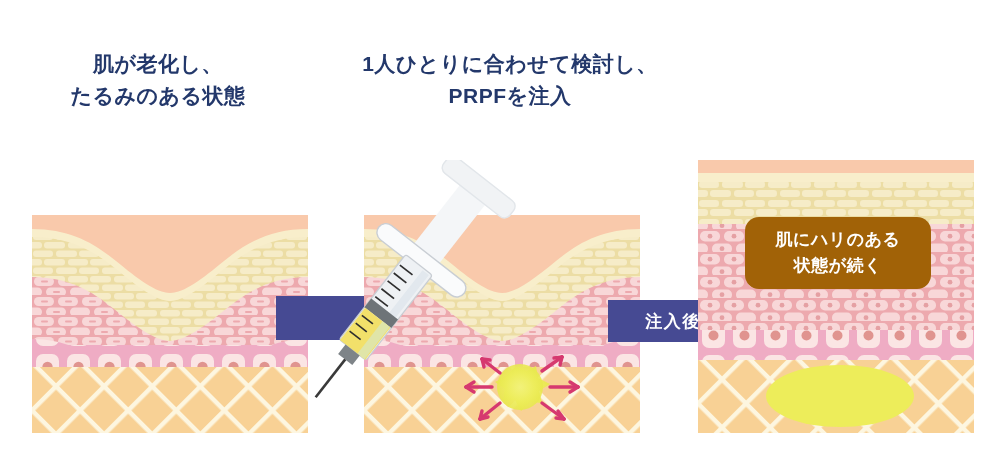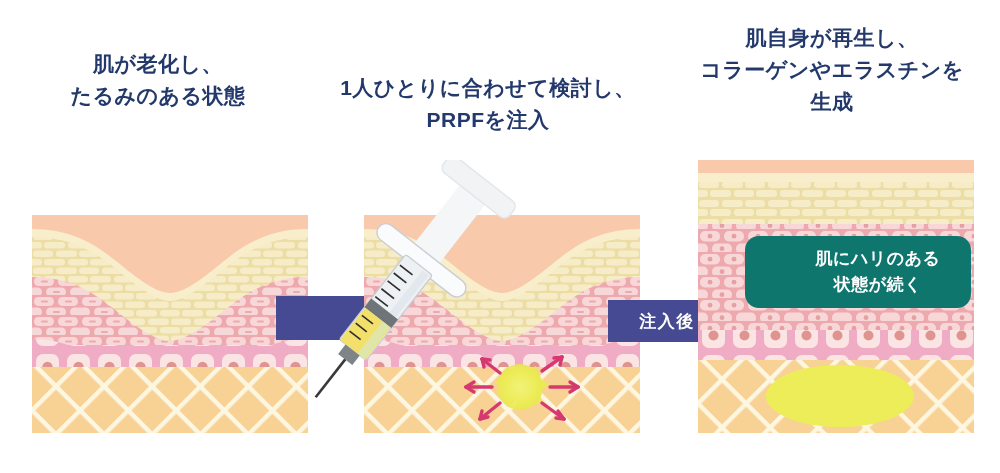--- a/index.html
+++ b/index.html
@@ -23,21 +23,21 @@
     position: absolute;
     text-align: center;
     color: #23386b;
     font-weight: bold;
     font-size: 21px;
     line-height: 32px;
     letter-spacing: 0.5px;
     white-space: pre-line;
   }
   #title-1 { left: 8px;   top: 48px;  width: 300px; text-align: center; }
-  #title-2 { left: 308px; top: 48px;  width: 360px; margin-top: 24px; }
+  #title-2 { left: 330px; top: 48px;  width: 360px; }
   #title-3 { left: 672px; top: 22px;  width: 320px; }
 
   
   .skin-panel {
     position: absolute;
     overflow: hidden;
   }
   #panel-1 { left: 32px;  top: 215px; width: 276px; height: 218px; }
   #panel-2 { left: 364px; top: 215px; width: 276px; height: 218px; }
   #panel-3 { left: 698px; top: 160px; width: 276px; height: 273px; }
@@ -68,43 +68,43 @@
     width: 118px;
     height: 58px;
     display: flex;
     align-items: center;
     justify-content: center;
     color: #ffffff;
     font-size: 17px;
     font-weight: bold;
     letter-spacing: 1.5px;
     pointer-events: none;
+    padding-left: 6px;
   }
 
   
   #badge {
     position: absolute;
     left: 745px;
-    top: 236px;
+    top: 217px;
     width: 186px;
     height: 72px;
-    background: #0f766e;
+    background: #a16207;
     border-radius: 14px;
     display: flex;
     flex-direction: column;
     align-items: center;
     justify-content: center;
     color: #ffffff;
     font-size: 17px;
     font-weight: bold;
     line-height: 26px;
     letter-spacing: 0.5px;
     text-align: center;
     white-space: pre-line;
-    padding-left: 40px;
   }
 
   
   #syringe {
     position: absolute;
     left: 286px;
     top: 160px;
     width: 240px;
     height: 240px;
     pointer-events: none;
@@ -113,23 +113,20 @@
 </style>
 </head>
 <body>
 
 <div id="canvas">
 
   <div id="title-1" class="panel-title">肌が老化し、
 たるみのある状態</div>
   <div id="title-2" class="panel-title">1人ひとりに合わせて検討し、
 PRPFを注入</div>
-  <div id="title-3" class="panel-title">肌自身が再生し、
-コラーゲンやエラスチンを
-生成</div>
 
   <div id="panel-1" class="skin-panel">
     <svg class="skin-svg" viewBox="0 0 276 218" preserveAspectRatio="none">
       <defs>
 
         <pattern id="p1bricks" width="46" height="17" patternUnits="userSpaceOnUse">
           <rect width="46" height="17" fill="#ecdda4"></rect>
           <rect x="1" y="1.5" width="20" height="6.5" rx="3" fill="#f6ecc8"></rect>
           <rect x="24" y="1.5" width="21" height="6.5" rx="3" fill="#f6ecc8"></rect>
           <rect x="-10" y="10" width="20" height="6.5" rx="3" fill="#f6ecc8"></rect>

